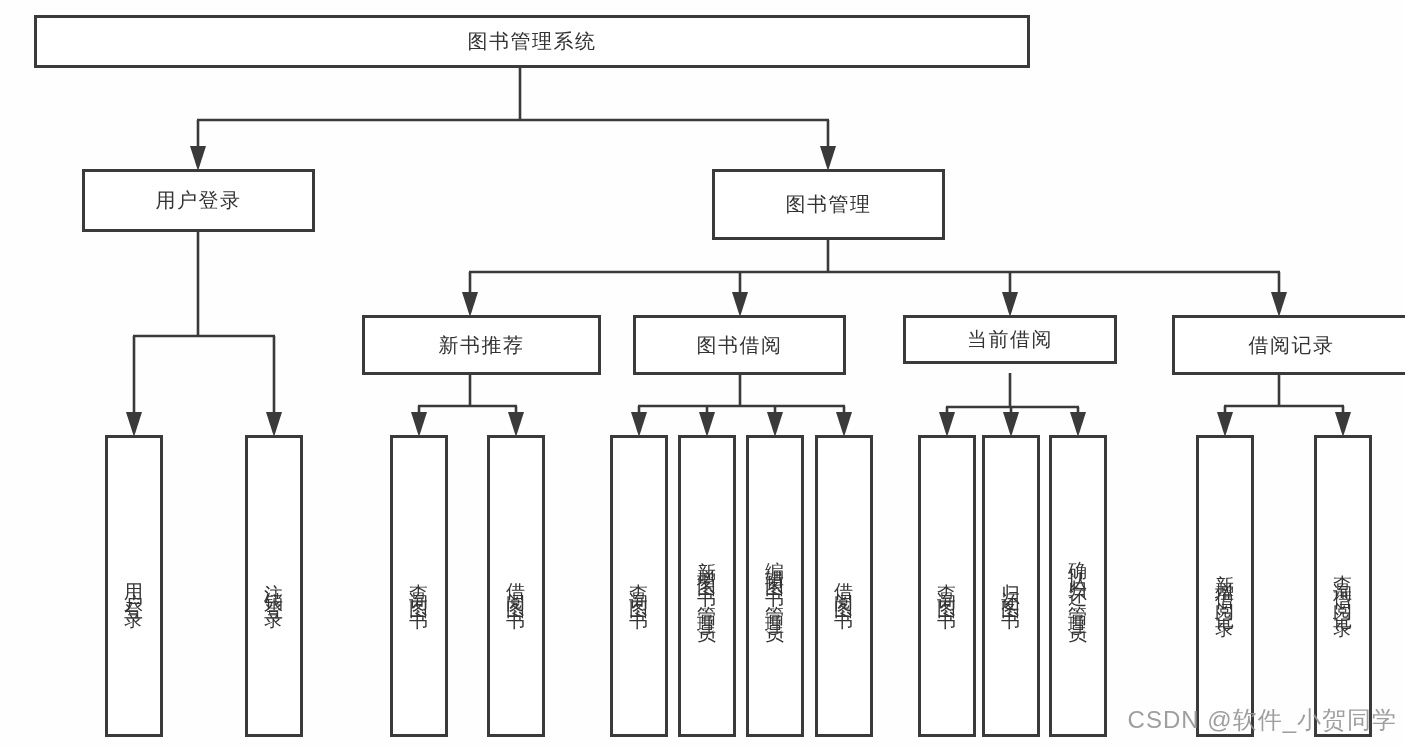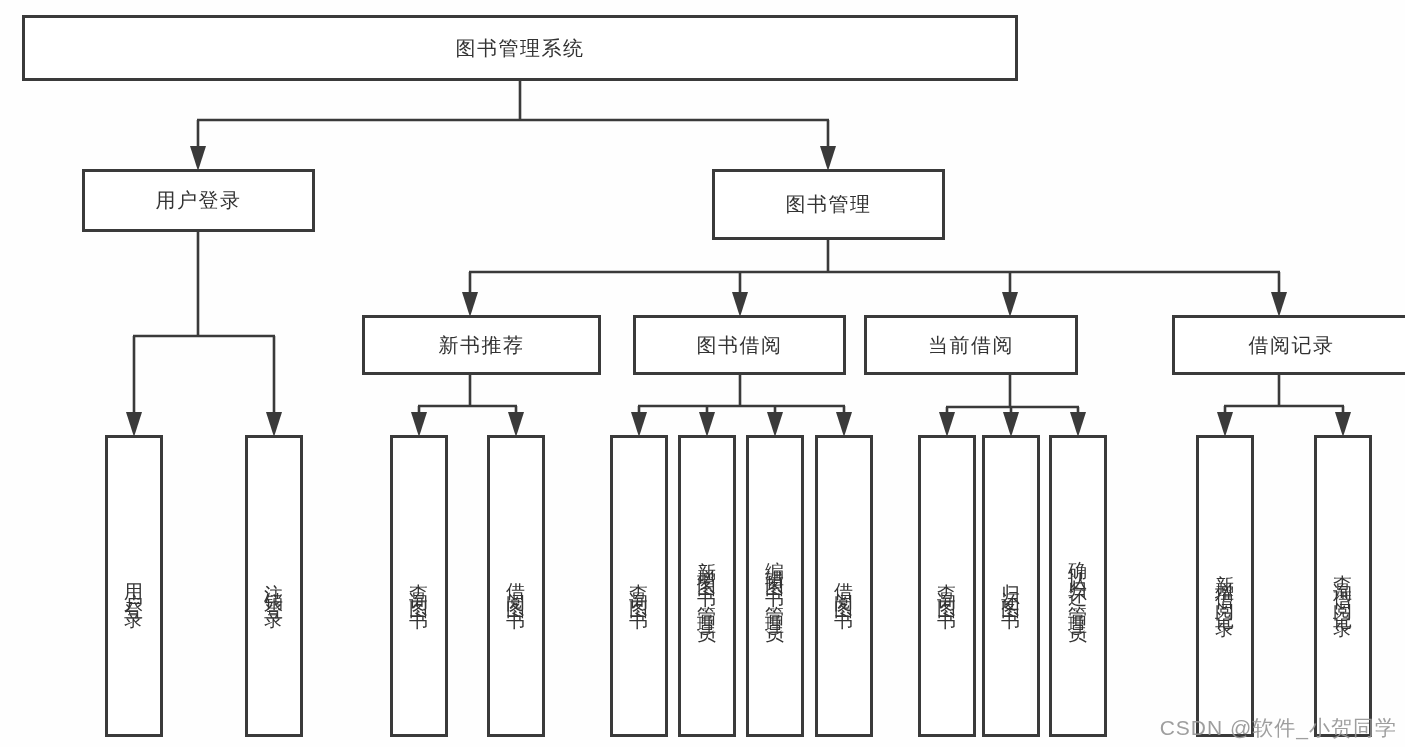--- a/index.html
+++ b/index.html
@@ -14,22 +14,22 @@
     display:flex; align-items:center; justify-content:center;
   }
   .node .lbl { color:#333333; }
   .node.h .lbl { font-size:20px; letter-spacing:1.5px; white-space:nowrap; }
   .node.v { justify-content:center; }
   .node.v .lbl {
     writing-mode:vertical-rl; text-orientation:mixed;
     font-size:19px; letter-spacing:9px; line-height:1;
   }
   .watermark {
-    position:absolute; right:8px; bottom:5px; z-index:6;
-    font-size:21px; color:rgba(150,150,150,0.92); letter-spacing:1px;
+    position:absolute; right:8px; bottom:11px; z-index:6;
+    font-size:24px; color:rgba(150,150,150,0.92); letter-spacing:1px;
     white-space:nowrap;
     margin-left:48px;
   }
 </style>
 </head>
 <body>
 
 <div class="stage">
 
   <svg class="wires" viewBox="0 0 1405 747" aria-hidden="true">
@@ -65,38 +65,38 @@
       <polygon points="767,412 783,412 775,437"></polygon>
       <polygon points="836,412 852,412 844,437"></polygon>
       <polygon points="939,412 955,412 947,437"></polygon>
       <polygon points="1003,412 1019,412 1011,437"></polygon>
       <polygon points="1070,412 1086,412 1078,437"></polygon>
       <polygon points="1217,412 1233,412 1225,437"></polygon>
       <polygon points="1335,412 1351,412 1343,437"></polygon>
     </g>
   </svg>
 
-  <div class="node h" style="left:22px; top:15px; width:996px; height:66px">
+  <div class="node h" style="left:34px; top:15px; width:996px; height:53px">
     <span class="lbl">图书管理系统</span>
   </div>
 
   <div class="node h" style="left:82px; top:169px; width:233px; height:63px">
     <span class="lbl">用户登录</span>
   </div>
   <div class="node h" style="left:712px; top:169px; width:233px; height:71px">
     <span class="lbl">图书管理</span>
   </div>
 
   <div class="node h" style="left:362px; top:315px; width:239px; height:60px">
     <span class="lbl">新书推荐</span>
   </div>
   <div class="node h" style="left:633px; top:315px; width:213px; height:60px">
     <span class="lbl">图书借阅</span>
   </div>
-  <div class="node h" style="left:864px; top:315px; width:214px; height:60px">
+  <div class="node h" style="left:903px; top:315px; width:214px; height:49px">
     <span class="lbl">当前借阅</span>
   </div>
   <div class="node h" style="left:1172px; top:315px; width:239px; height:60px">
     <span class="lbl">借阅记录</span>
   </div>
 
   <div class="node v" style="left:105px; top:435px; width:58px; height:302px">
     <span class="lbl">用户登录</span>
   </div>
   <div class="node v" style="left:245px; top:435px; width:58px; height:302px">

